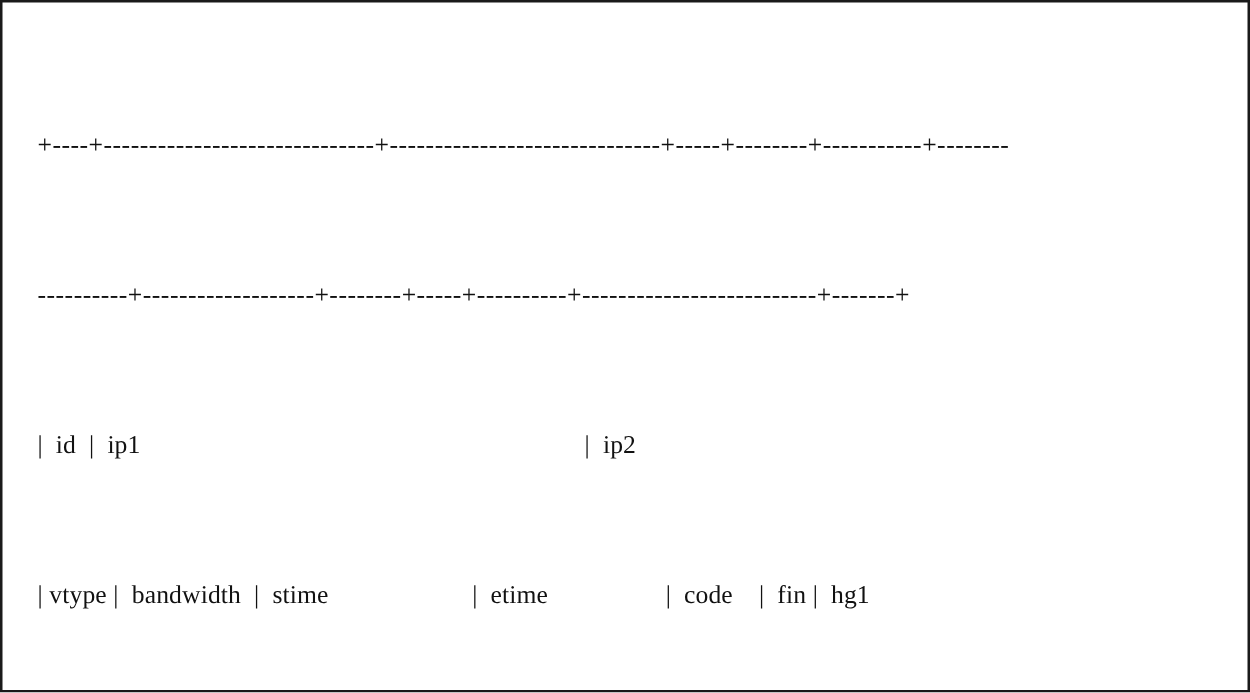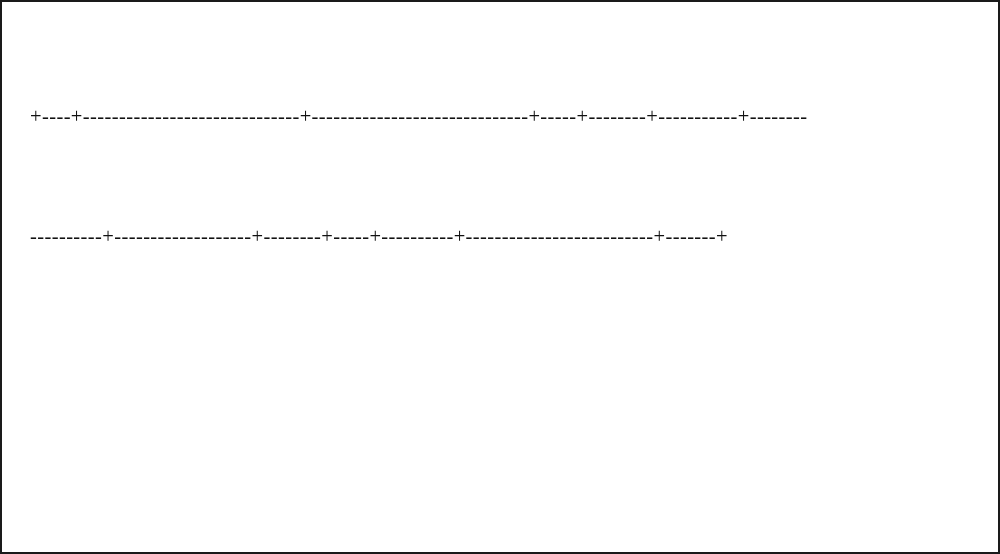--- a/index.html
+++ b/index.html
@@ -45,20 +45,22 @@
     letter-spacing: 0.4px;
   }
 </style>
 </head>
 <body>
 
 <div id="page-frame">
   <div class="console-output">
     <span class="console-line rule-line">+----+------------------------------+------------------------------+-----+--------+-----------+--------</span>
     <span class="console-line rule-line">----------+-------------------+--------+-----+----------+--------------------------+-------+</span>
+    <span class="console-line">|  id  |  ip1                                                                    |  ip2</span>
+    <span class="console-line">| vtype |  bandwidth  |  stime                      |  etime                  |  code    |  fin |  hg1</span>
     
     
     
     
     
     
     
     
   </div>
 </div>

